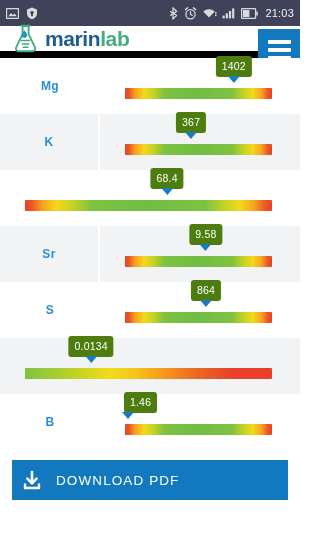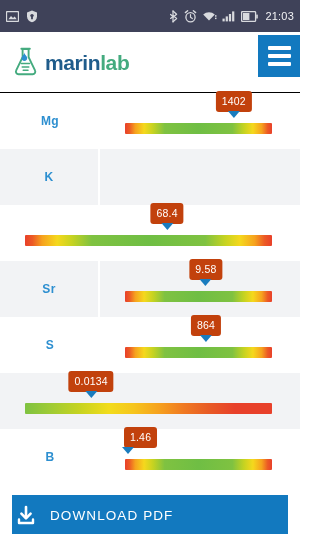--- a/index.html
+++ b/index.html
@@ -10,21 +10,21 @@
     width: 300px;
     height: 534px;
     overflow: hidden;
     background: #ffffff;
     font-family: "Liberation Sans", sans-serif;
     -webkit-font-smoothing: antialiased;
   }
 
   
   .statusbar {
-    height: 32px;
+    height: 26px;
     background: #3f4259;
     display: flex;
     align-items: center;
     padding: 0 6px;
     box-sizing: border-box;
   }
   .sb-left {
     display: flex;
     align-items: center;
     gap: 7px;
@@ -41,26 +41,26 @@
   }
   .sb-time {
     color: #f2f2f4;
     font-size: 11px;
     letter-spacing: .2px;
     margin-left: 2px;
   }
 
   
   .header {
-    height: 61px;
+    height: 32px;
     background: #ffffff;
     display: flex;
     align-items: center;
     position: relative;
-    border-bottom: 1px solid #000000;
+    border-bottom: 7px solid #000000;
     box-sizing: border-box;
   }
   .logo-wrap {
     display: flex;
     align-items: center;
     padding-left: 12px;
     gap: 6px;
   }
   .brand {
     font-size: 21px;
@@ -156,21 +156,21 @@
       #f6a21e 54%, #f07a22 64%,
       #e85c25 74%, #e8402a 85%, #e8402a 100%);
   }
 
   
   .tip {
     position: absolute;
     bottom: 50%;
     margin-bottom: 9px;
     transform: translateX(-50%);
-    background: #c2410c;
+    background: #4d7c0f;
     color: #ffffff;
     font-size: 10.5px;
     line-height: 1;
     padding: 5px 6px 6px;
     border-radius: 3px;
     white-space: nowrap;
     letter-spacing: .2px;
   }
   .tip::after {
     content: "";
@@ -192,21 +192,21 @@
   
   .dl-wrap {
     padding: 10px 12px 0;
     box-sizing: border-box;
   }
   .dl-btn {
     background: #1279bf;
     height: 40px;
     display: flex;
     align-items: center;
-    padding-left: 4px;
+    padding-left: 10px;
     gap: 14px;
     cursor: pointer;
   }
   .dl-label {
     color: #ffffff;
     font-size: 13.5px;
     letter-spacing: 1.1px;
   }
 </style>
 </head>
@@ -283,20 +283,24 @@
     <div class="bar-cell">
       <div class="bar grad-normal"></div>
       <div class="tip" id="tip0" style="left: 133.78px;">1402</div>
     </div>
   </div>
 
   <div class="row alt">
     <div class="label-cell">
       <span class="label-txt">K</span>
     </div>
+    <div class="bar-cell">
+      <div class="bar grad-normal"></div>
+      <div class="tip" id="tip1" style="left: 91.15px;">367</div>
+    </div>
   </div>
 
   <div class="row">
     <div class="bar-cell">
       <div class="bar grad-normal"></div>
       <div class="tip" id="tip2" style="left: 119.08px; margin-left: 48px;">68.4</div>
     </div>
   </div>
 
   <div class="row alt">

